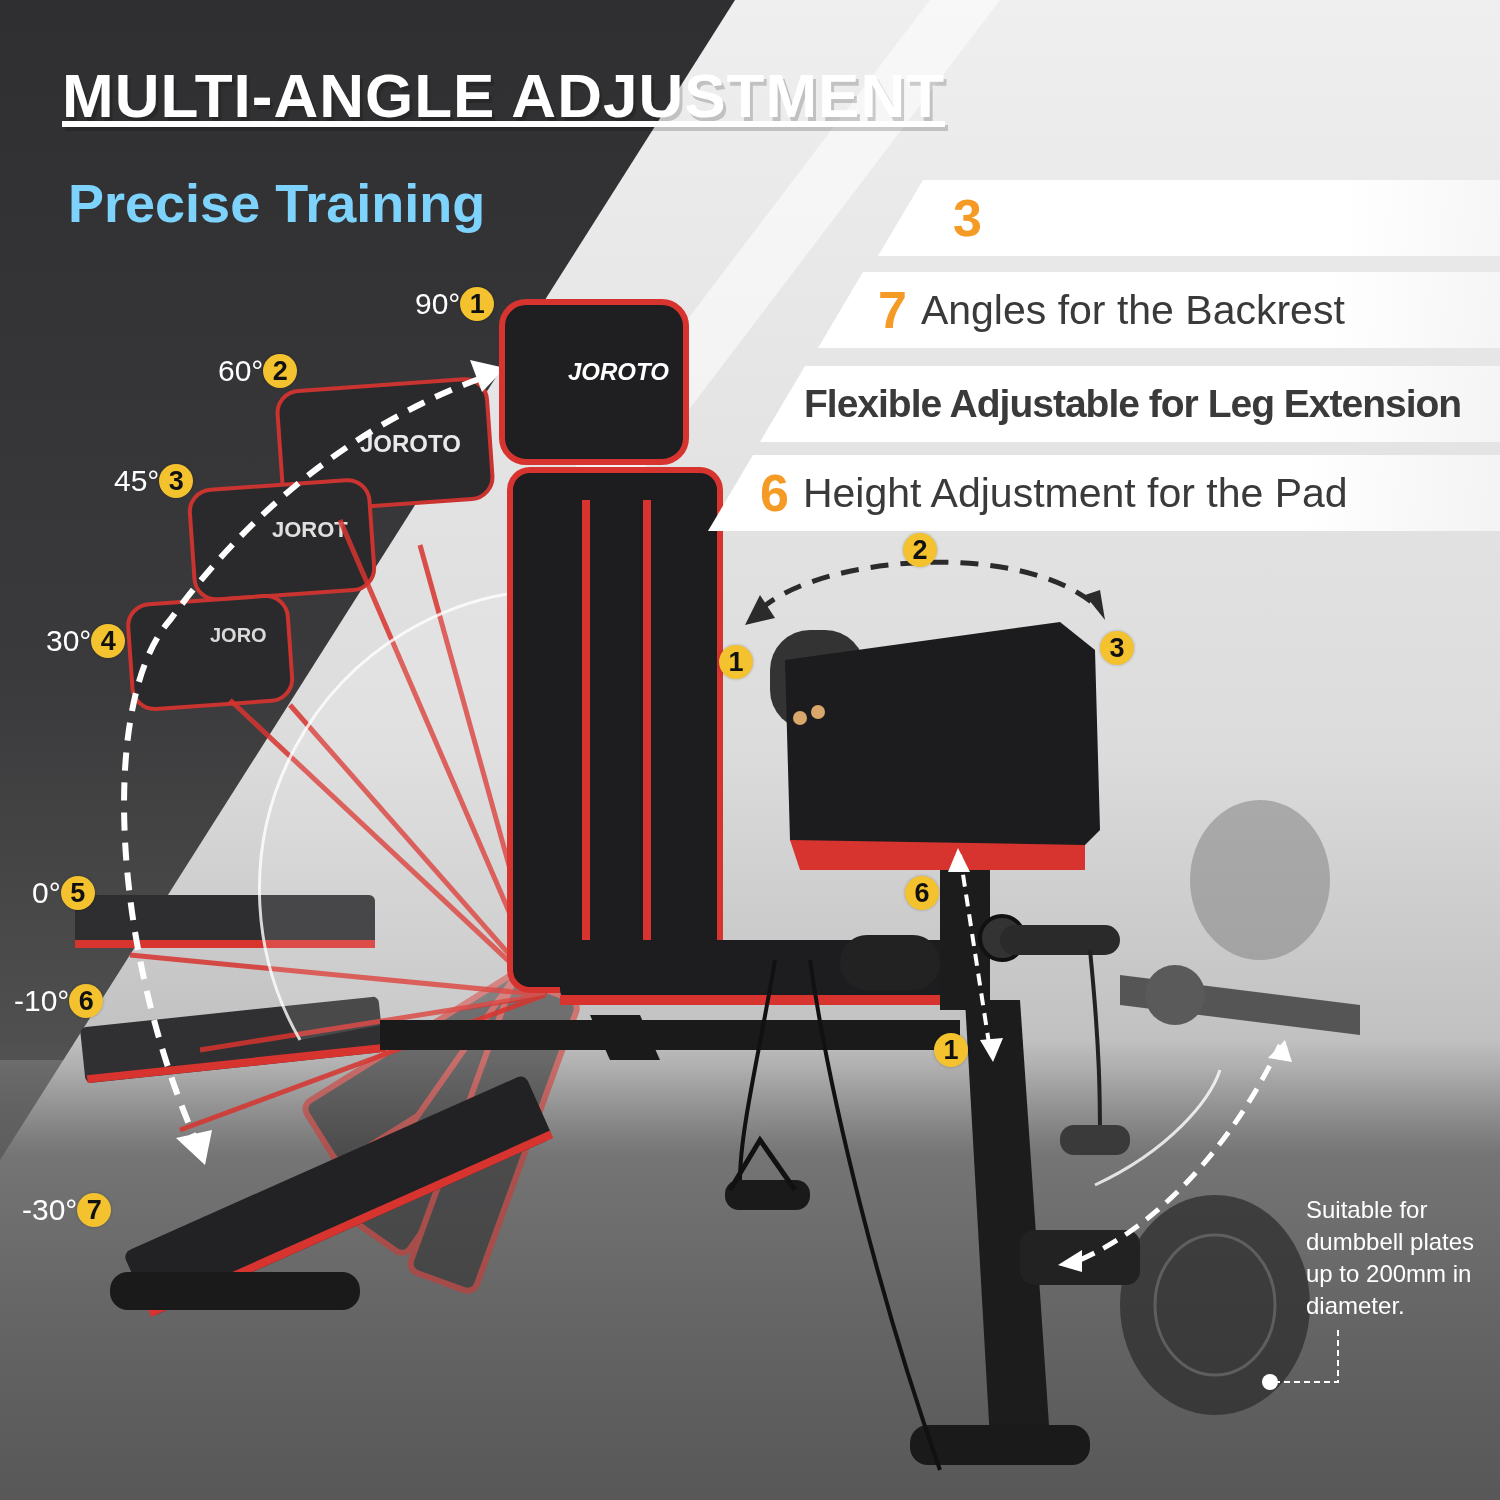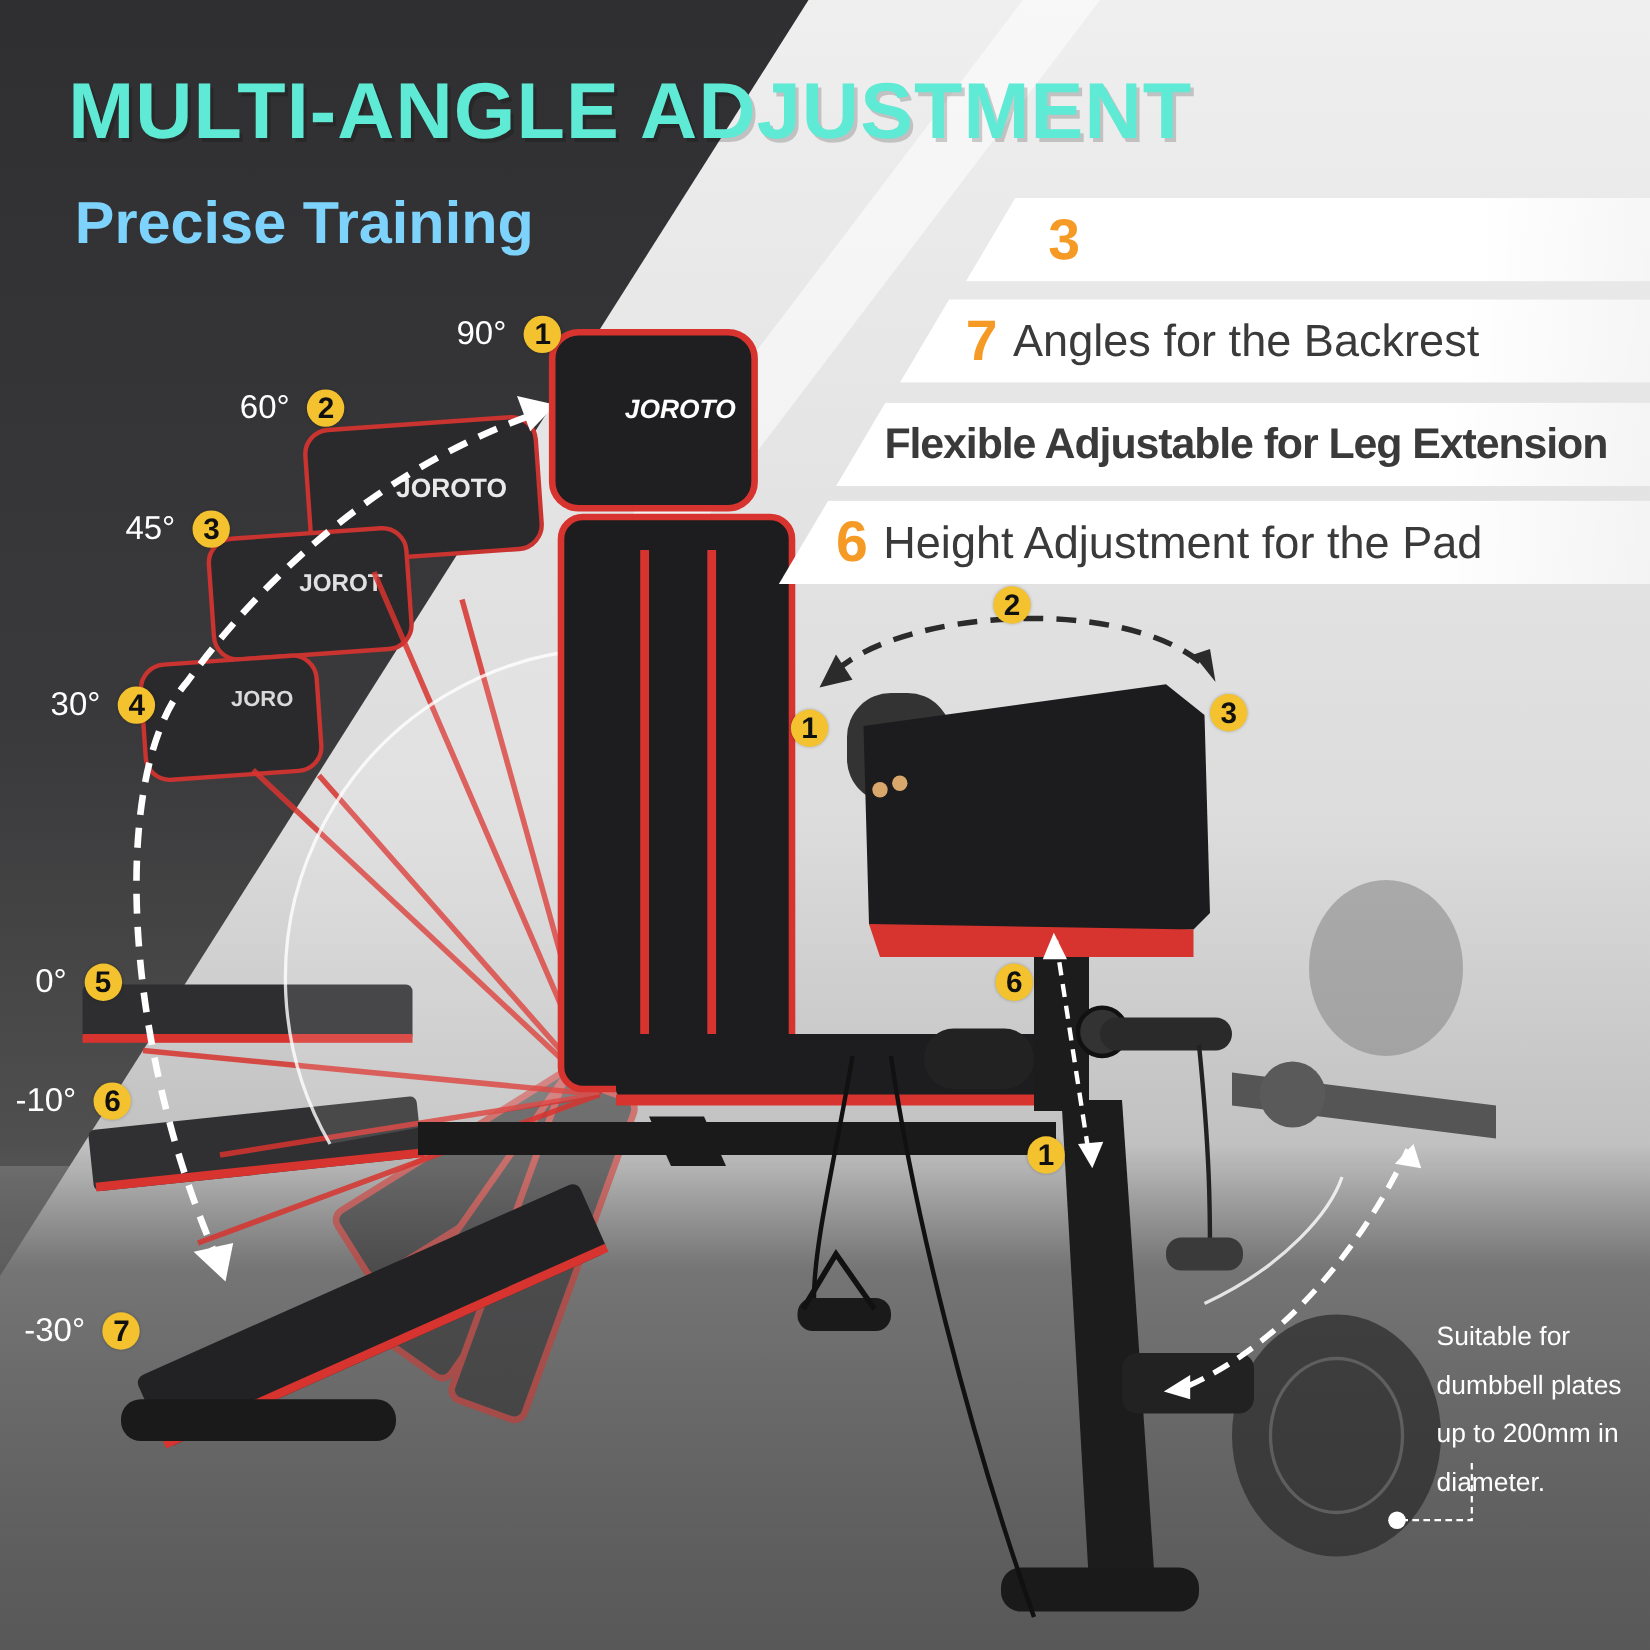--- a/index.html
+++ b/index.html
@@ -4,38 +4,38 @@
 <style>
   html,body{margin:0;padding:0;}
   body{width:1500px;height:1500px;overflow:hidden;position:relative;background:#5a5a5a;font-family:"Liberation Sans","DejaVu Sans",sans-serif;}
   .bg{position:absolute;inset:0;}
   .bg-dark{position:absolute;inset:0;background:linear-gradient(180deg,#2f2f31 0%,#3a3a3c 45%,#505050 70%,#6b6b6b 100%);}
   .bg-light{position:absolute;inset:0;background:linear-gradient(180deg,#efefef 0%,#dcdcdc 50%,#b9b9b9 75%,#8f8f8f 100%);clip-path:polygon(735px 0,1500px 0,1500px 1500px,0 1500px,0 1160px);}
   .bg-stripe{position:absolute;inset:0;background:rgba(255,255,255,.55);clip-path:polygon(930px 0,1000px 0,590px 540px,520px 540px);}
   .floor{position:absolute;left:0;right:0;top:1040px;height:460px;background:linear-gradient(180deg,rgba(120,120,120,.0) 0%,rgba(95,95,95,.75) 25%,rgba(85,85,85,.95) 100%);}
   .floor-band{position:absolute;left:0;right:0;top:1060px;height:90px;background:linear-gradient(180deg,rgba(200,200,200,.25),rgba(160,160,160,.1));}
 
-  .title{position:absolute;left:62px;top:60px;font-size:72px;font-weight:700;color:#5eead4;letter-spacing:1px;text-shadow:3px 4px 0 rgba(0,0,0,.18);white-space:nowrap;}
+  .title{position:absolute;left:62px;top:60px;font-size:62px;font-weight:700;color:#ffffff;letter-spacing:1px;text-shadow:3px 4px 0 rgba(0,0,0,.18);white-space:nowrap;text-decoration:underline;}
   .subtitle{position:absolute;left:68px;top:172px;font-size:54px;font-weight:700;color:#7dd3fc;white-space:nowrap;}
 
   .banner{position:absolute;height:76px;background:linear-gradient(90deg,#ffffff 0%,#ffffff 75%,rgba(255,255,255,.6) 100%);clip-path:polygon(45px 0,100% 0,100% 100%,0 100%);display:flex;align-items:center;}
   .banner .num{color:#f49a25;font-size:52px;font-weight:700;margin-right:14px;}
   .banner .txt{color:#3a3a3a;font-size:41px;white-space:nowrap;}
   .b1{left:878px;top:180px;width:622px;padding-left:75px;box-sizing:border-box;}
   .b2{left:818px;top:272px;width:682px;padding-left:60px;box-sizing:border-box;}
   .b3{left:760px;top:366px;width:740px;padding-left:44px;box-sizing:border-box;}
   .b3 .txt{font-size:39px;letter-spacing:-1px;font-weight:bold;}
   .b4{left:708px;top:455px;width:792px;padding-left:52px;box-sizing:border-box;}
 
   .badge{position:absolute;width:34px;height:34px;border-radius:50%;background:#f3c22e;color:#111;font-weight:700;font-size:27px;display:flex;align-items:center;justify-content:center;box-shadow:0 0 3px rgba(0,0,0,.25);}
-  .angle{position:absolute;display:flex;align-items:center;gap:16px;}
+  .angle{position:absolute;display:flex;align-items:center;gap:0;}
   .angle .deg{color:#fff;font-size:30px;white-space:nowrap;}
   .angle .badge{position:static;}
 
-  .note{position:absolute;left:1306px;top:1194px;width:190px;color:#fff;font-size:24px;line-height:44px;}
+  .note{position:absolute;left:1306px;top:1194px;width:190px;color:#fff;font-size:24px;line-height:32px;}
   .art{position:absolute;inset:0;}
 </style>
 </head>
 <body>
 
 <div class="bg">
   <div class="bg-dark"></div>
   <div class="bg-light"></div>
   <div class="bg-stripe"></div>
   <div class="floor-band"></div>

